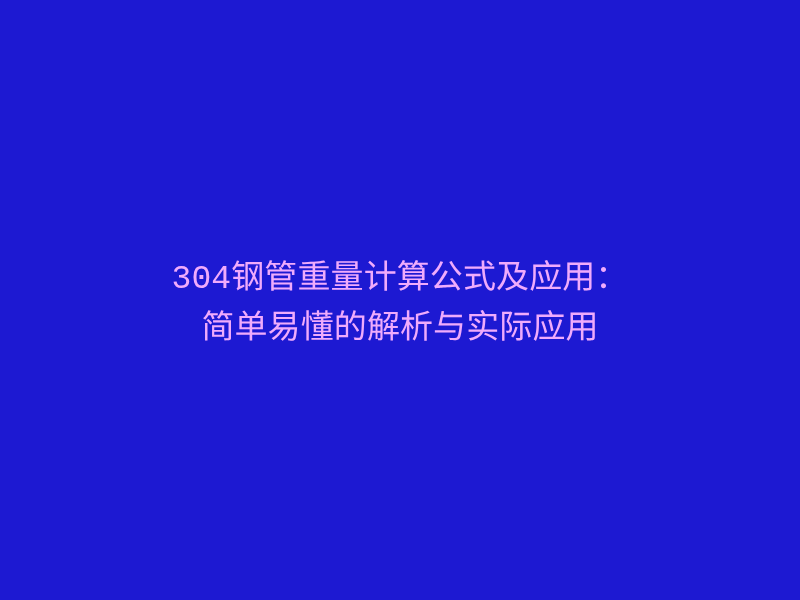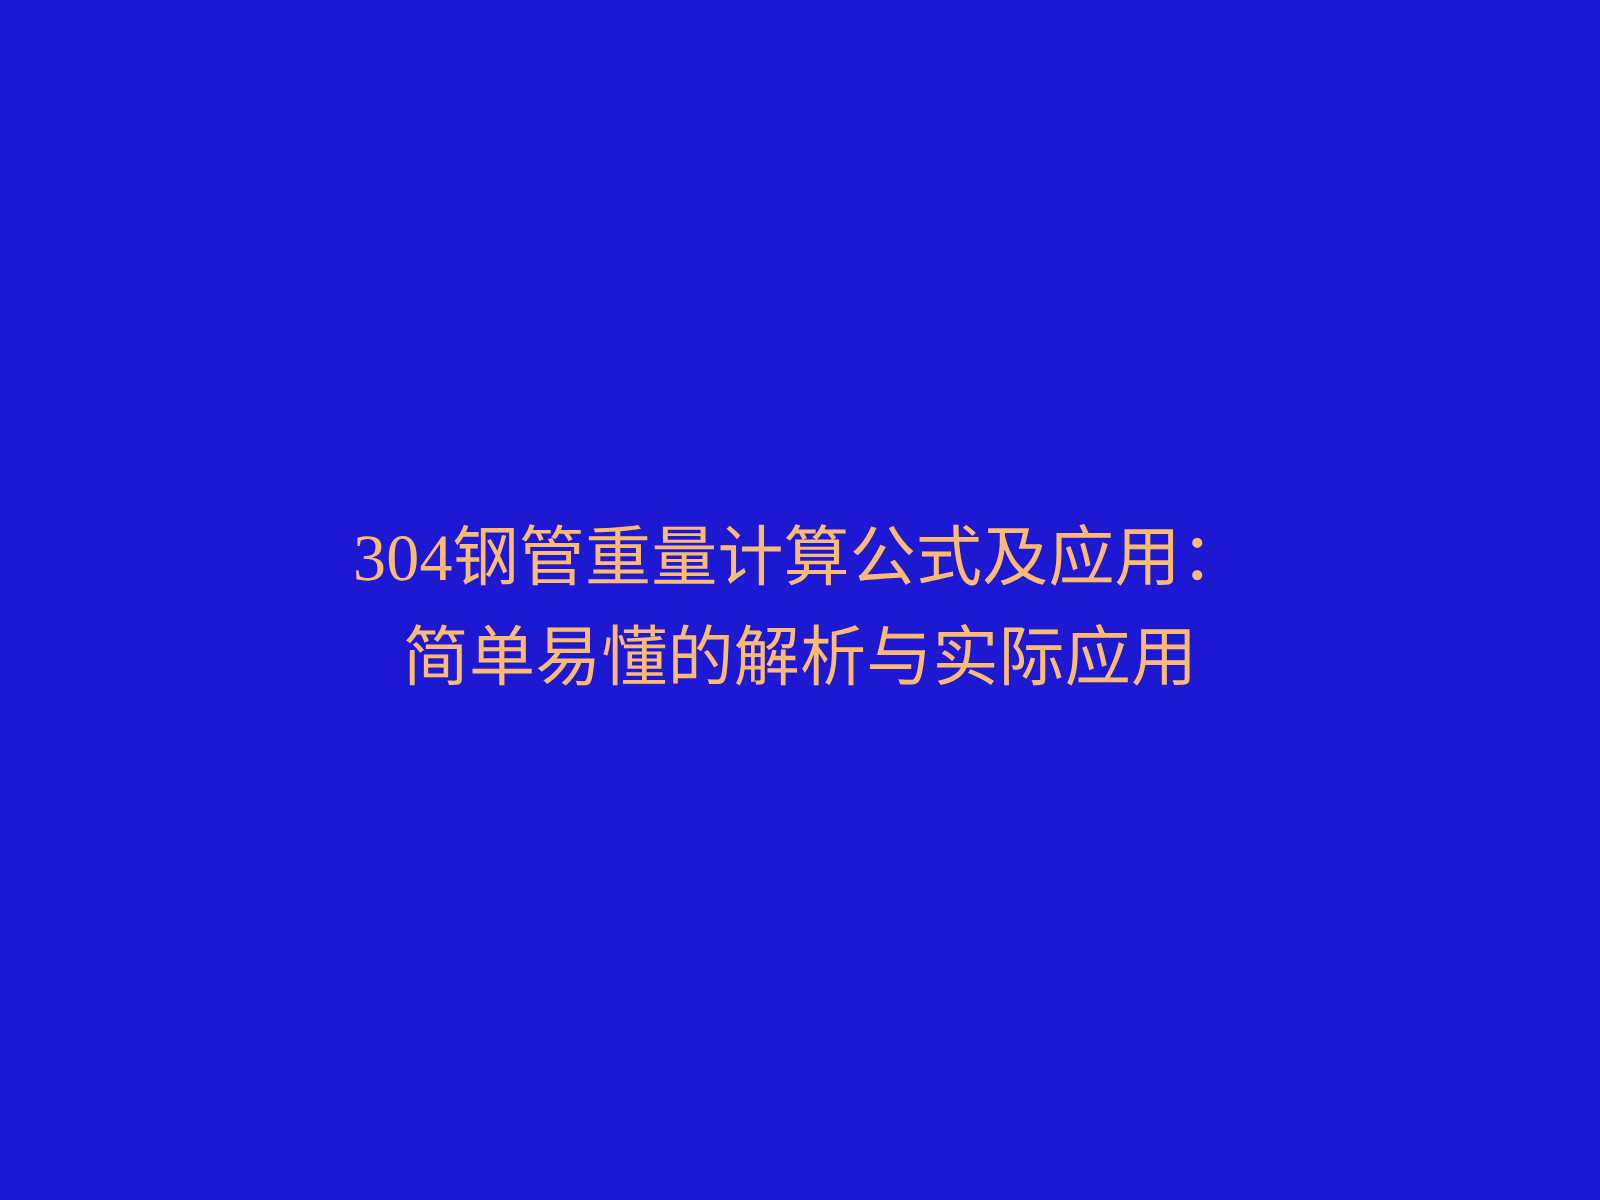--- a/index.html
+++ b/index.html
@@ -35,26 +35,26 @@
     top: 255px;
     width: 800px;
     box-sizing: border-box;
     padding: 0 36px;
     text-align: center;
   }
 
   .slide-title {
     margin: 0;
     padding: 0;
-    font-family: Liberation Serif, serif;
+    font-family: Liberation Mono, monospace;
     font-size: 33px;
     font-weight: 400;
     line-height: 50px;
     letter-spacing: 0.1px;
-    color: #fdba74;
+    color: #f0abfc;
     word-break: keep-all;
     white-space: normal;
   }
 </style>
 </head>
 <body>
 
 <div class="slide-canvas">
 
   <div class="title-block">

